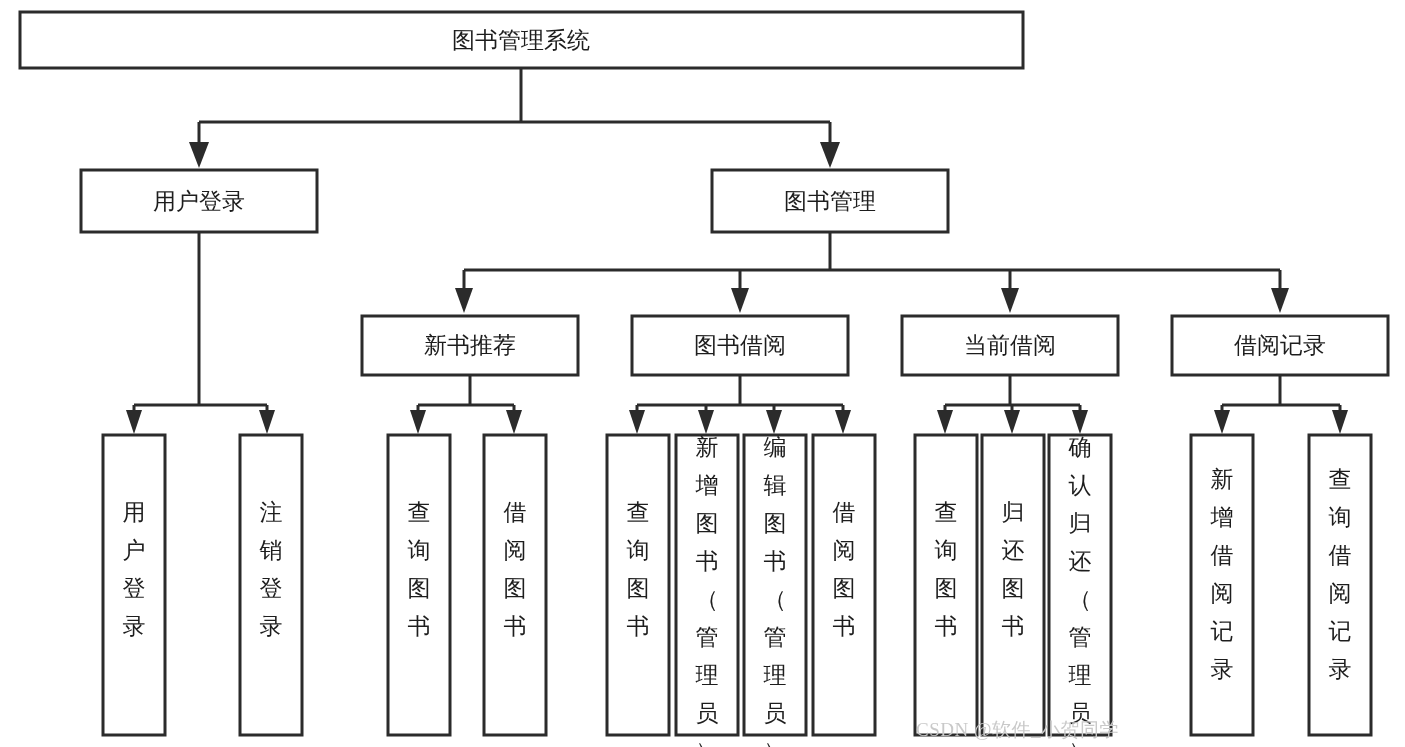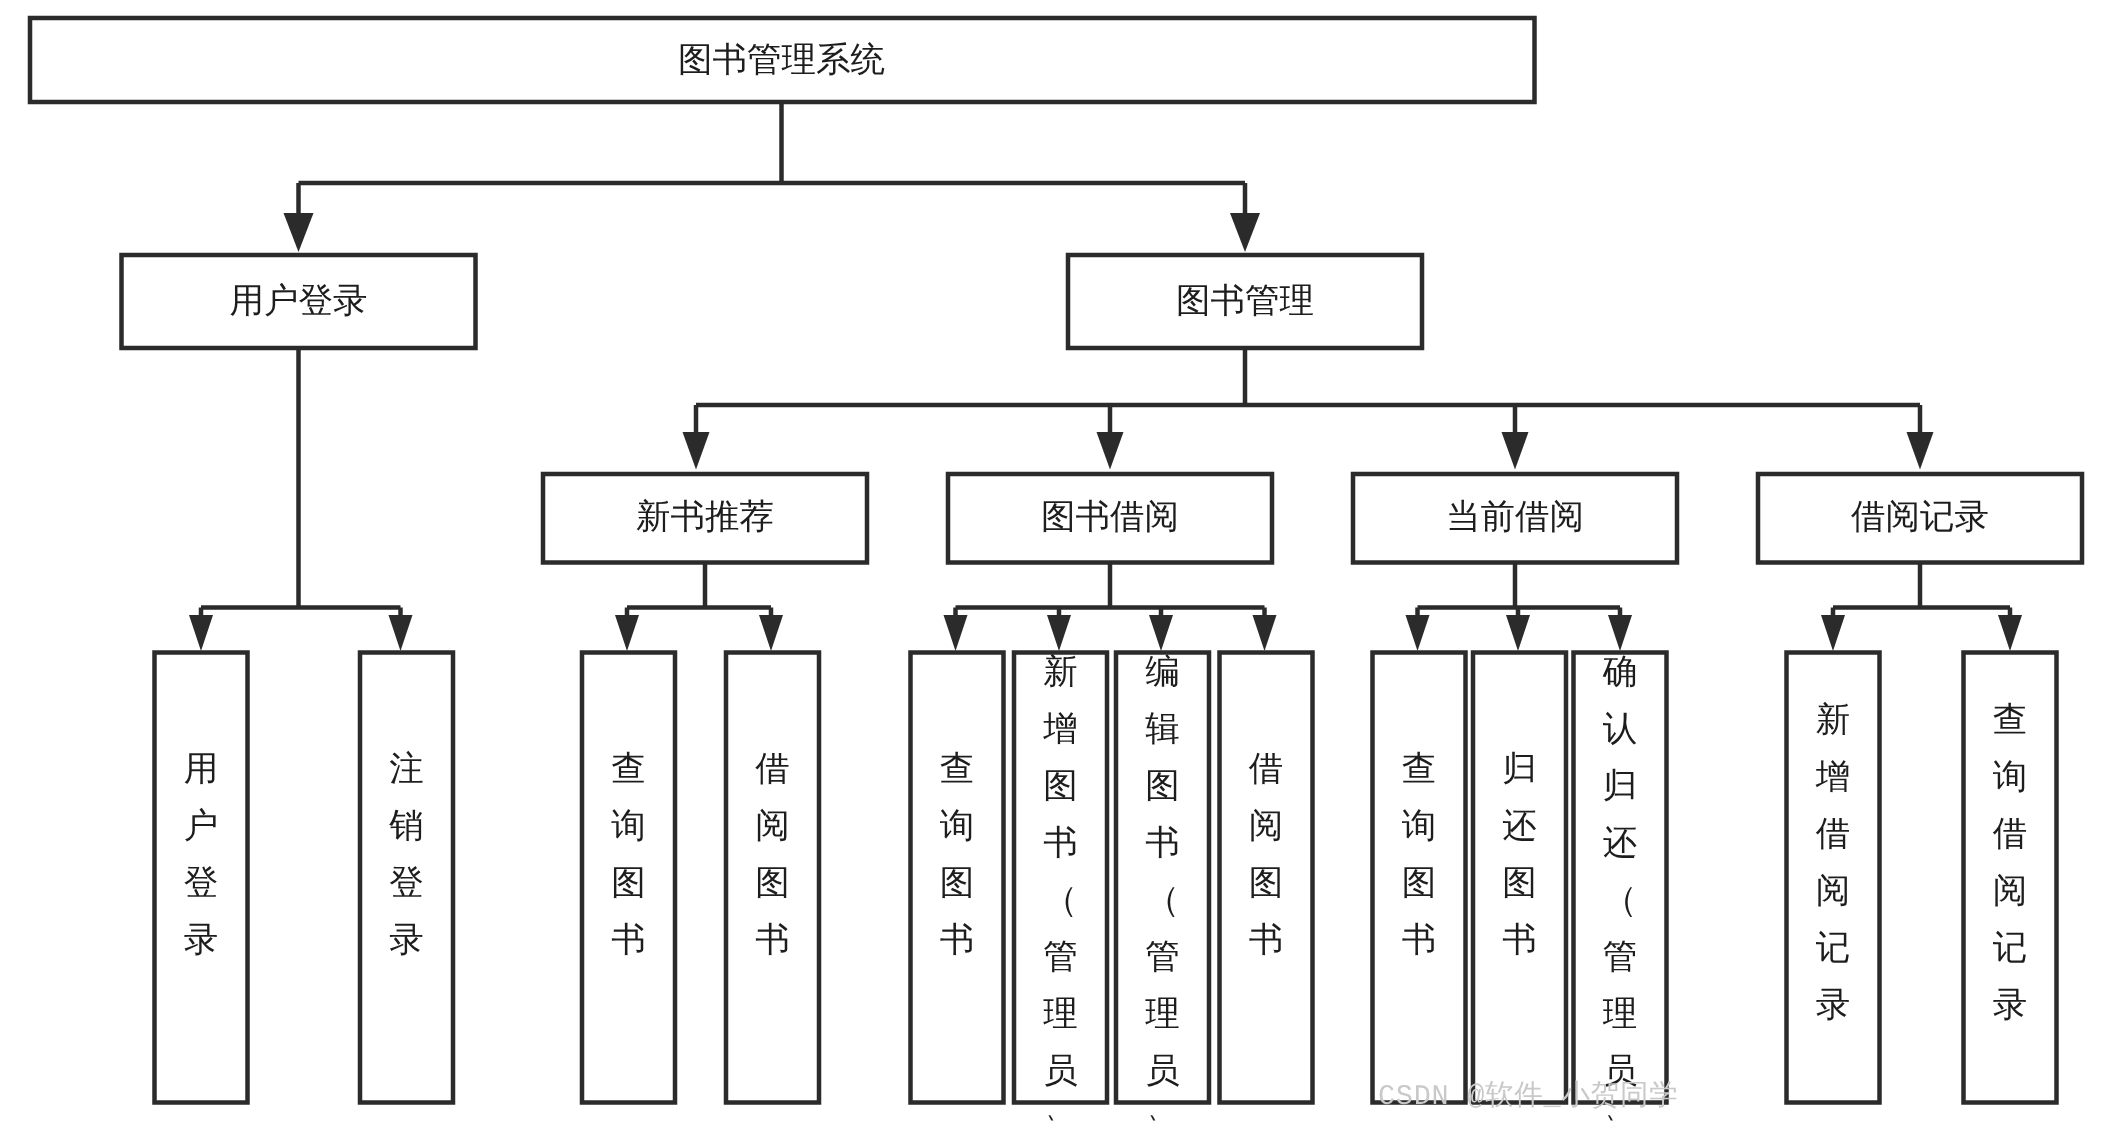--- a/index.html
+++ b/index.html
@@ -53,21 +53,21 @@
   .arrow-head {
     fill: #2b2b2b;
     stroke: none;
   }
   .watermark {
     position: absolute;
     right: 8px;
     bottom: 4px;
     color: #c9c9c9;
     font-size: 19px;
-    font-family: Liberation Mono, monospace;
+    font-family: Liberation Serif, serif;
     letter-spacing: 0.5px;
     white-space: nowrap;
     user-select: none;
   }
 </style>
 </head>
 <body>
 
 <div id="diagram-root">
   <svg id="tree-svg" viewBox="0 0 1405 747" xmlns="http://www.w3.org/2000/svg">

